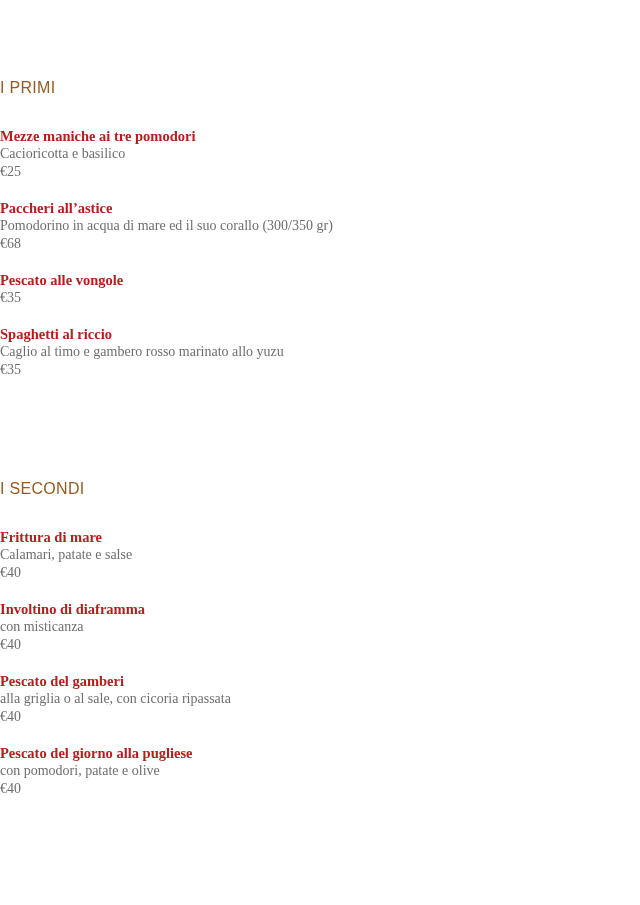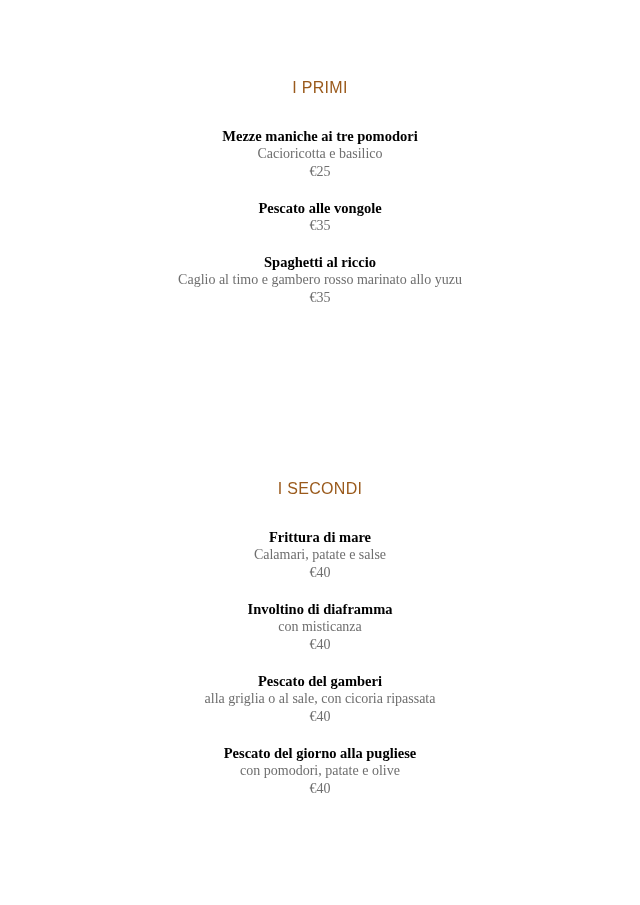--- a/index.html
+++ b/index.html
@@ -17,21 +17,20 @@
     }
     .page {
       width: 640px;
       height: 905px;
       position: relative;
     }
     .section {
       position: absolute;
       left: 0;
       width: 640px;
-      text-align: center;
     }
     .section-title {
       font-family: "Liberation Sans", "DejaVu Sans", sans-serif;
       color: #9a5a1c;
       font-size: 16px;
       letter-spacing: 0.3px;
       font-weight: normal;
       margin: 0;
       height: 22px;
       line-height: 22px;
@@ -39,21 +38,21 @@
     .items {
       margin-top: 28px;
     }
     .item {
       margin-bottom: 18px;
     }
     .item-name {
       font-family: "Liberation Serif", "DejaVu Serif", serif;
       font-weight: bold;
       font-size: 14.5px;
-      color: #000000;
+      color: #b91c1c;
       line-height: 18px;
     }
     .item-desc {
       font-family: "Liberation Serif", "DejaVu Serif", serif;
       font-size: 14px;
       color: #6e6e6e;
       line-height: 18px;
     }
     .item-price {
       font-family: "Liberation Serif", "DejaVu Serif", serif;
@@ -69,20 +68,25 @@
 
 <div class="page">
 
   <section class="section" id="primi">
     <h2 class="section-title">I PRIMI</h2>
     <div class="items">
       <div class="item">
         <div class="item-name">Mezze maniche ai tre pomodori</div>
         <div class="item-desc">Cacioricotta e basilico</div>
         <div class="item-price">€25</div>
+      </div>
+      <div class="item">
+        <div class="item-name">Paccheri all’astice</div>
+        <div class="item-desc">Pomodorino in acqua di mare ed il suo corallo (300/350 gr)</div>
+        <div class="item-price">€68</div>
       </div>
       <div class="item">
         <div class="item-name">Pescato alle vongole</div>
         <div class="item-price">€35</div>
       </div>
       <div class="item">
         <div class="item-name">Spaghetti al riccio</div>
         <div class="item-desc">Caglio al timo e gambero rosso marinato allo yuzu</div>
         <div class="item-price">€35</div>
       </div>

